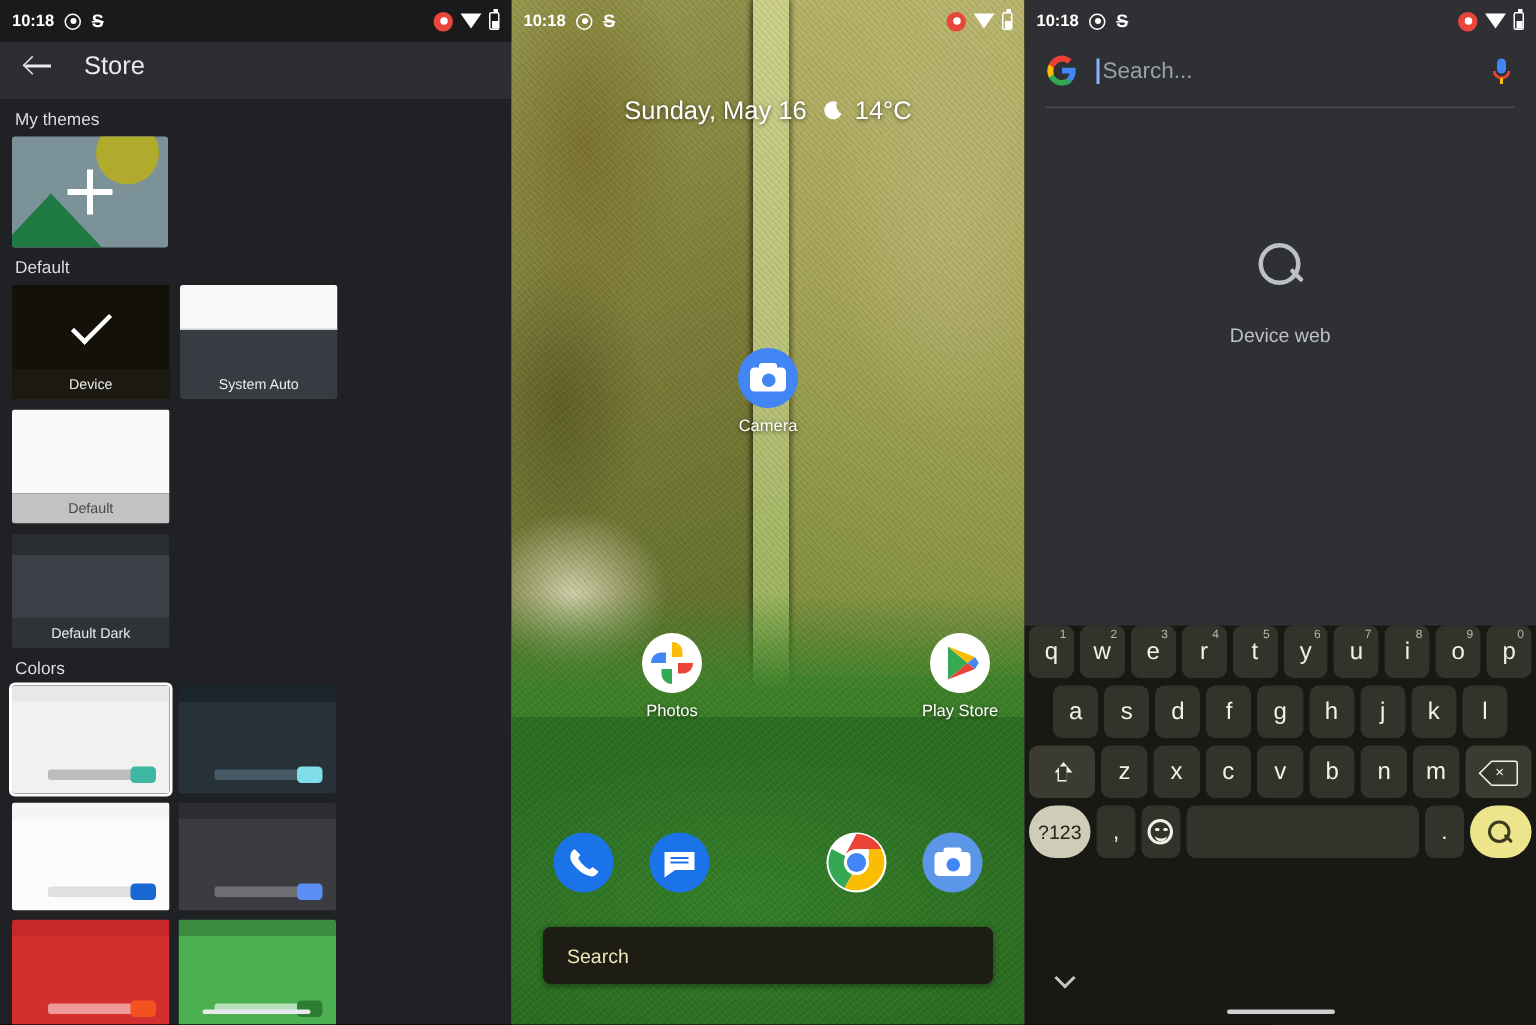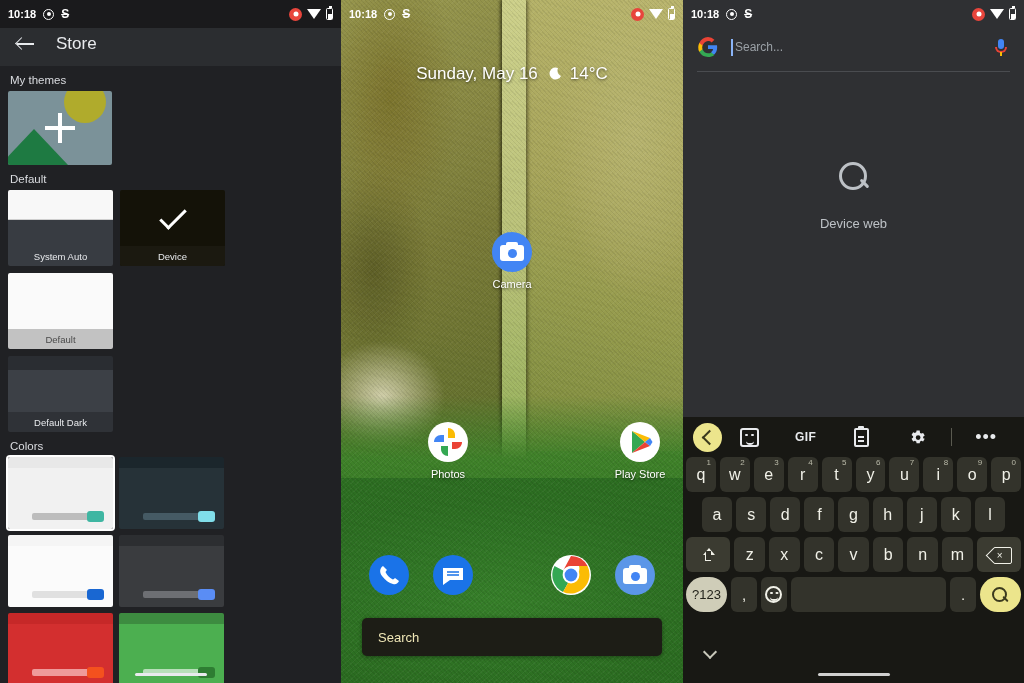--- a/index.html
+++ b/index.html
@@ -183,21 +183,21 @@
   }
 
   
   .p3-searchbar {
     position:absolute; top:22px; left:0; right:0; height:50px;
     display:flex; align-items:center; padding:0 14px; gap:12px;
   }
   .glogo { width:22px; height:22px; position:relative; border-radius:50%; flex:none; }
   .p3-input { flex:1; position:relative; display:flex; align-items:center; height:32px; }
   .caret { width:2px; height:17px; background:#8ab4f8; margin-right:2px; }
-  .p3-placeholder { color:#9aa0a6; font-size:12px; }
+  .p3-placeholder { color:#9aa0a6; font-size:15px; }
   .mic { width:18px; height:18px; position:relative; flex:none; }
   .mic-cap { position:absolute; left:6px; top:1px; width:6px; height:10px; border-radius:3px; background:#4285f4; }
   .mic-arc { position:absolute; left:3px; top:9px; width:12px; height:6px; border:2px solid #ea4335; border-top:none; border-radius:0 0 8px 8px; }
   .mic-stem { position:absolute; left:8px; top:14px; width:2px; height:4px; background:#fbbc05; }
   .sb-underline { position:absolute; top:71px; left:14px; right:14px; height:1px; background:#4a4c50; }
 
   .searchweb {
     position:absolute; top:160px; left:0; right:0; text-align:center; color:#bdc1c6;
   }
   .sw-glass { width:34px; height:34px; margin:0 auto 22px; position:relative; }
@@ -293,29 +293,29 @@
       <div class="sec-label">My themes</div>
       <div class="mytheme-tile">
         <div class="mt-sun"></div>
         <div class="mt-mtn"></div>
         <div class="mt-plus"></div>
       </div>
 
       <div class="sec-label">Default</div>
       <div class="theme-row">
 
+        <div class="theme-card tc-device">
+          <div class="check"></div>
+          <div class="tc-caption">Device</div>
+        </div>
+
         <div class="theme-card tc-sysauto">
           <div class="tc-sysauto-top"></div>
           <div class="tc-sysauto-bot"></div>
           <div class="tc-caption">System Auto</div>
-        </div>
-
-        <div class="theme-card tc-device">
-          <div class="check"></div>
-          <div class="tc-caption">Device</div>
         </div>
 
         <div class="theme-card tc-default">
           <div class="tc-default-top"></div>
           <div class="tc-caption">Default</div>
         </div>
       </div>
 
       <div class="theme-row" style="margin-top:7px">
         <div class="theme-card tc-dark">
@@ -511,37 +511,20 @@
       </span>
     </div>
     <div class="sb-underline"></div>
 
     <div class="searchweb">
       <div class="sw-glass"></div>
       <div class="sw-label">Device web</div>
     </div>
 
     <div class="kb">
-      <div class="kb-toolbar">
-        <div class="kb-back"></div>
-        <div class="kb-tb-item" style="flex:1">
-            <span class="sticker"></span>
-          </div>
-        <div class="kb-tb-item gif-txt" style="flex:1">GIF</div>
-        <div class="kb-tb-item" style="flex:1">
-            <span class="clipb"></span>
-          </div>
-        <div class="kb-tb-item" style="flex:1">
-          <svg width="19" height="19" viewBox="0 0 24 24" fill="#e8eaed">
-            <path d="M19.1 12.9a7.5 7.5 0 0 0 0-1.8l2-1.5-2-3.4-2.3.9a7.4 7.4 0 0 0-1.6-.9L14.8 3h-4l-.4 2.4c-.6.2-1.1.5-1.6.9l-2.3-.9-2 3.4 2 1.5a7.5 7.5 0 0 0 0 1.8l-2 1.5 2 3.4 2.3-.9c.5.4 1 .7 1.6.9l.4 2.4h4l.4-2.4c.6-.2 1.1-.5 1.6-.9l2.3.9 2-3.4zM12.8 15a3 3 0 1 1 0-6 3 3 0 0 1 0 6z"></path>
-          </svg>
-        </div>
-        <div class="kb-divider"></div>
-        <div class="kb-tb-item dots" style="flex:1">•••</div>
-      </div>
 
       <div class="kb-rows">
         <div class="kb-row" id="kb-row-1">
             <div class="key">
               <span class="num">1</span>
               <span>q</span>
             </div>
             <div class="key">
               <span class="num">2</span>
               <span>w</span>

